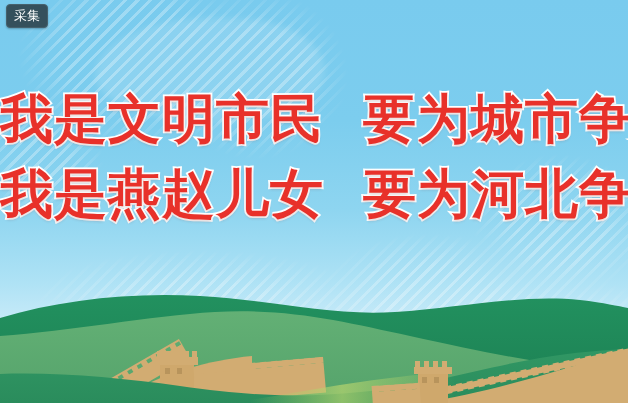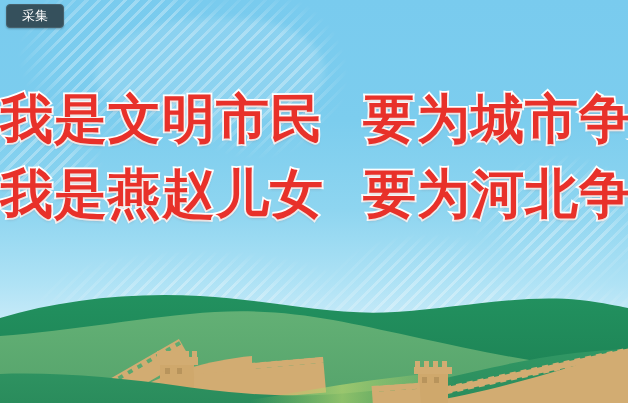--- a/index.html
+++ b/index.html
@@ -114,21 +114,21 @@
   }
   .line + .line { margin-top: 22px; }
 
   
   .capture-btn {
     position: absolute;
     left: 6px;
     top: 4px;
     min-width: 40px;
     height: 24px;
-    padding: 0 15px;
+    padding: 0 7px;
     box-sizing: border-box;
     background: #35505c;
     border: 1px solid #46616d;
     border-radius: 4px;
     color: #ffffff;
     font-family: "DejaVu Sans", "Liberation Sans", sans-serif;
     font-size: 13px;
     line-height: 22px;
     text-align: center;
     cursor: pointer;

